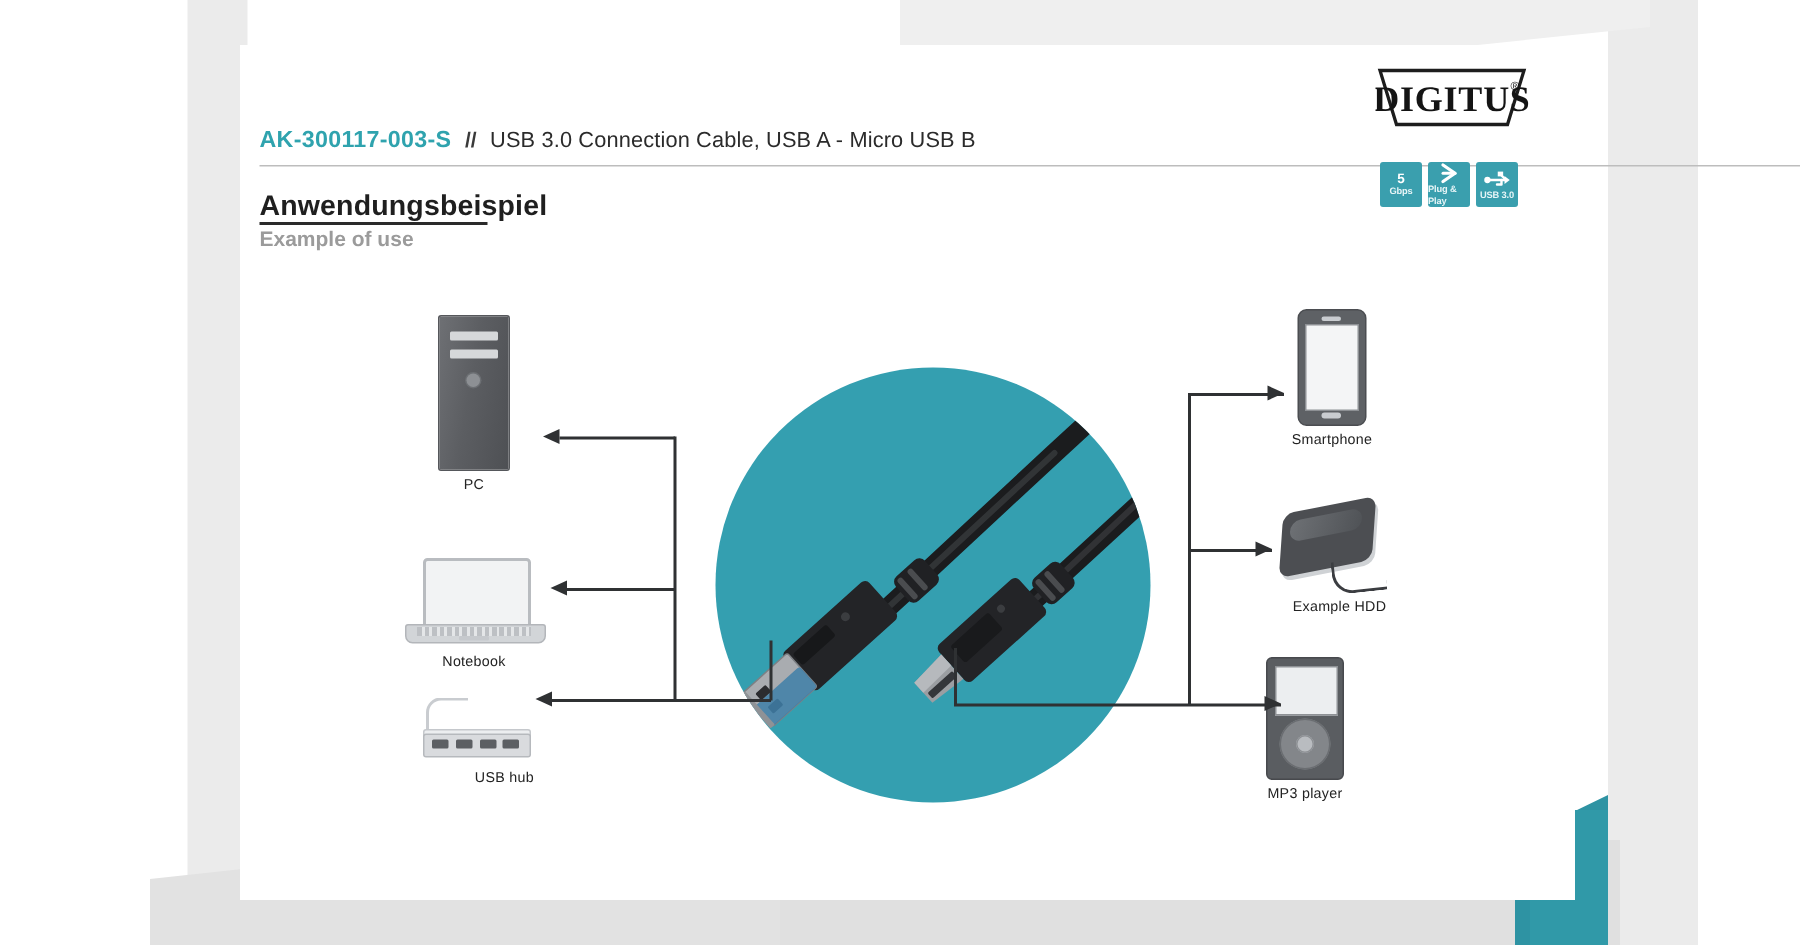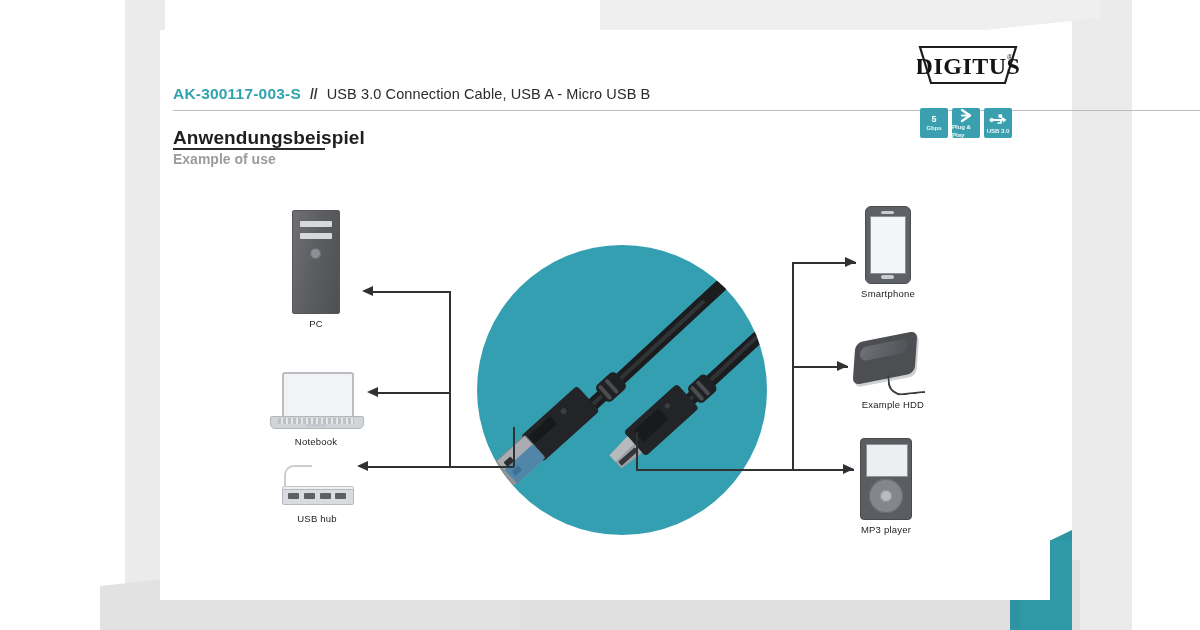--- a/index.html
+++ b/index.html
@@ -251,21 +251,21 @@
       <div class="node" style="left:110px;top:168px;width:92px;margin-top:24px;">
         <div class="art nb-art">
           <div class="nb-screen"></div>
           <div class="nb-base"></div>
           <div class="nb-keys"></div>
           <div class="nb-pad"></div>
         </div>
         <div class="cap">Notebook</div>
       </div>
 
-      <div class="node" style="left:118px;top:285px;width:78px;">
+      <div class="node" style="left:118px;top:285px;width:78px;text-align:right;">
         <div class="art hub-art">
           <div class="hub-cable"></div>
           <div class="hub-top"></div>
           <div class="hub-body"></div>
           <div class="hub-port" style="left:10px;"></div>
           <div class="hub-port" style="left:26px;"></div>
           <div class="hub-port" style="left:42px;"></div>
           <div class="hub-port" style="left:57px;"></div>
         </div>
         <div class="cap">USB hub</div>
@@ -282,21 +282,21 @@
 
       <div class="node" style="left:688px;top:155px;width:90px;">
         <div class="art hdd-art">
           <div class="hdd-body"></div>
           <div class="hdd-gloss"></div>
           <div class="hdd-wire"></div>
         </div>
         <div class="cap">Example HDD</div>
       </div>
 
-      <div class="node" style="left:695px;top:258px;width:62px;">
+      <div class="node" style="left:679px;top:258px;width:62px;">
         <div class="art mp3-art">
           <div class="mp3-screen"></div>
           <div class="mp3-wheel"></div>
           <div class="mp3-hub"></div>
         </div>
         <div class="cap">MP3 player</div>
       </div>
 
       <div class="ln vln" style="left:289px;top:111px;height:176px;"></div>
       <div class="ln hln" style="left:213px;top:111px;width:77px;"></div>

